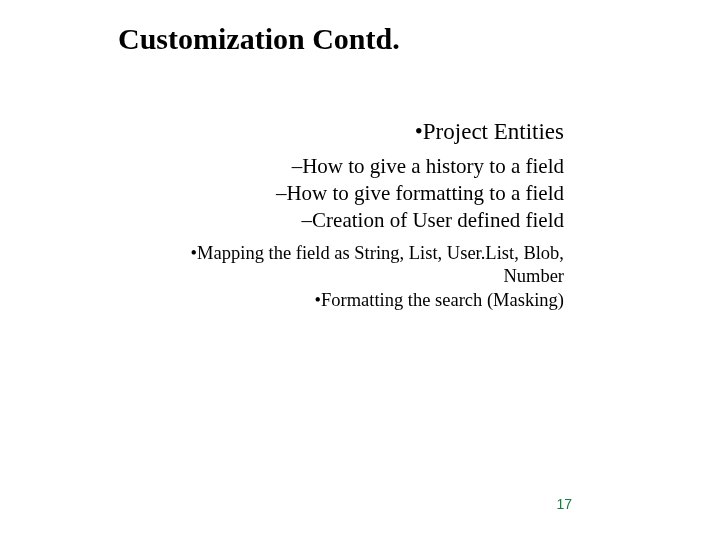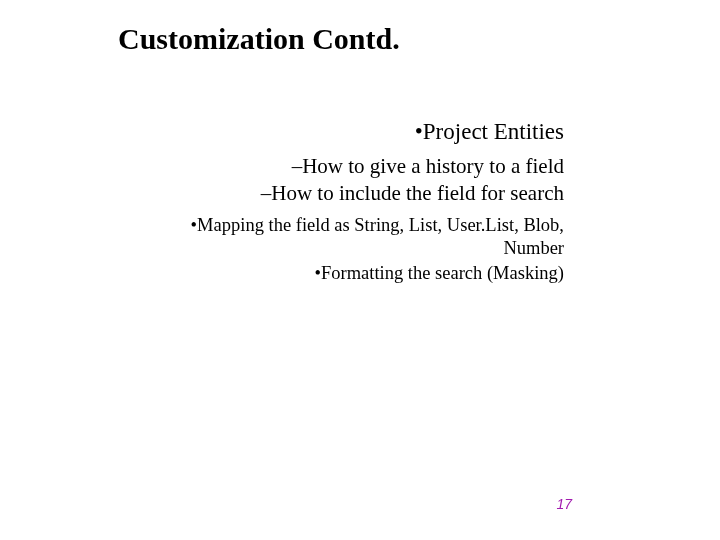--- a/index.html
+++ b/index.html
@@ -63,43 +63,45 @@
   .l3 .dot {
     display: inline-block;
     width: 16px;
   }
   .pagenum {
     position: absolute;
     right: 32px;
     bottom: 28px;
     font-family: Arial, Helvetica, sans-serif;
     font-size: 14px;
-    color: #a21caf;
-    font-style: italic;
+    color: #15803d;
   }
 </style>
 </head>
 <body>
 
 <div class="slide">
 
   <div class="title">Customization Contd.</div>
 
   <div class="body">
 
     <div class="l1">
       <span class="bullet">•</span><span>Project Entities</span>
     </div>
 
     <div class="l2-group">
       <div class="l2">
         <span class="dash">–</span><span>How to give a history to a field</span>
       </div>
       <div class="l2">
-        <span class="dash">–</span><span>How to include the field for search</span>
+        <span class="dash">–</span><span>How to give formatting to a field</span>
+      </div>
+      <div class="l2">
+        <span class="dash">–</span><span>Creation of User defined field</span>
       </div>
 
       <div class="l3-group">
         <div class="l3">
           <span class="dot">•</span><span>Mapping the field as String, List, User.List, Blob, Number</span>
         </div>
         <div class="l3">
           <span class="dot">•</span><span>Formatting the search (Masking)</span>
         </div>
       </div>

